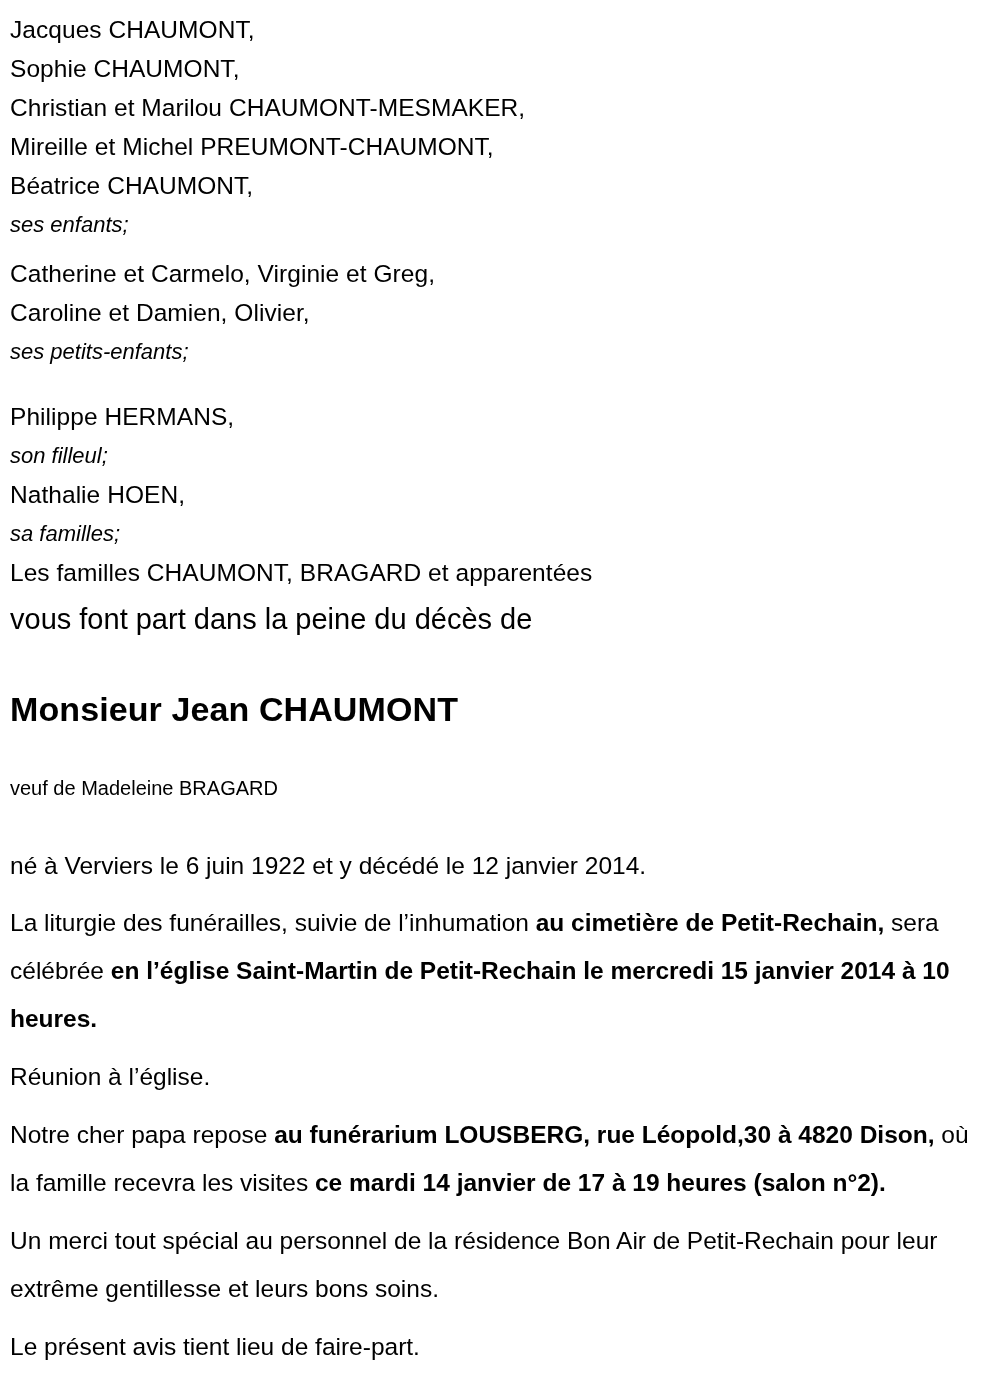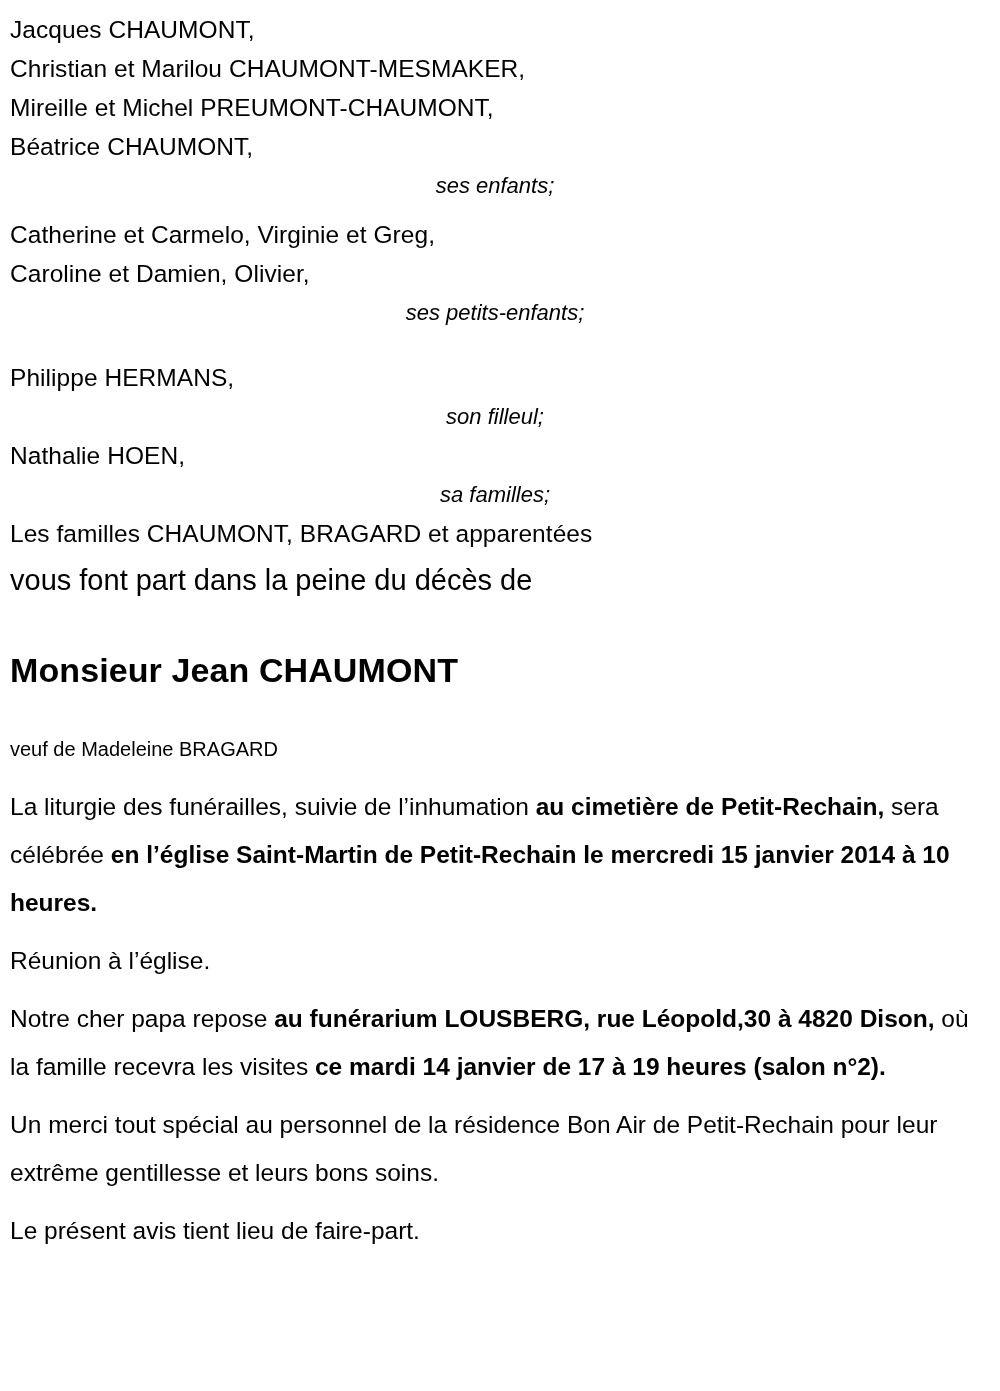--- a/index.html
+++ b/index.html
@@ -34,21 +34,21 @@
   .name-line {
     font-size: 24.5px;
     line-height: 39px;
     letter-spacing: 0.05px;
     white-space: nowrap;
   }
   .relation {
     font-size: 22px;
     font-style: italic;
     line-height: 39px;
-    text-align: center;
+    text-align: left;
     padding-right: 10px;
     white-space: normal;
   }
   .relation.two-line {
     line-height: 39px;
   }
   .gap-sm { height: 10px; }
   .gap-md { height: 16px; }
 
   
@@ -89,20 +89,21 @@
 </style>
 </head>
 <body>
 
 <div class="page">
 
   <div class="survivors">
 
     <div class="group">
       <div class="name-line">Jacques CHAUMONT,</div>
+      <div class="name-line">Sophie CHAUMONT,</div>
       <div class="name-line">Christian et Marilou CHAUMONT-MESMAKER,</div>
       <div class="name-line">Mireille et Michel PREUMONT-CHAUMONT,</div>
       <div class="name-line">Béatrice CHAUMONT,</div>
       <div class="relation">ses enfants;</div>
     </div>
 
     <div class="gap-sm"></div>
 
     <div class="group">
       <div class="name-line">Catherine et Carmelo, Virginie et Greg,</div>
@@ -130,20 +131,21 @@
     </div>
 
   </div>
 
   <div class="intro">vous font part dans la peine du décès de</div>
 
   <div class="deceased-name">Monsieur Jean CHAUMONT</div>
 
   <div class="spouse">veuf de Madeleine BRAGARD</div>
 
+  <div class="birth-death">né à Verviers le 6 juin 1922 et y décédé le 12 janvier 2014.</div>
 
   <div class="para first"><span>La liturgie des funérailles, suivie de l’inhumation </span><b>au cimetière de Petit-Rechain,</b><span> sera célébrée </span><b>en l’église Saint-Martin de Petit-Rechain le mercredi 15 janvier 2014 à 10 heures.</b></div>
   <div class="para"><span>Réunion à l’église.</span></div>
   <div class="para"><span>Notre cher papa repose </span><b>au funérarium LOUSBERG, rue Léopold,30 à 4820 Dison,</b><span> où la famille recevra les visites </span><b>ce mardi 14 janvier de 17 à 19 heures (salon n°2).</b></div>
   <div class="para"><span>Un merci tout spécial au personnel de la résidence Bon Air de Petit-Rechain pour leur extrême gentillesse et leurs bons soins.</span></div>
   <div class="para"><span>Le présent avis tient lieu de faire-part.</span></div>
 
 </div>
 
 </body></html>

